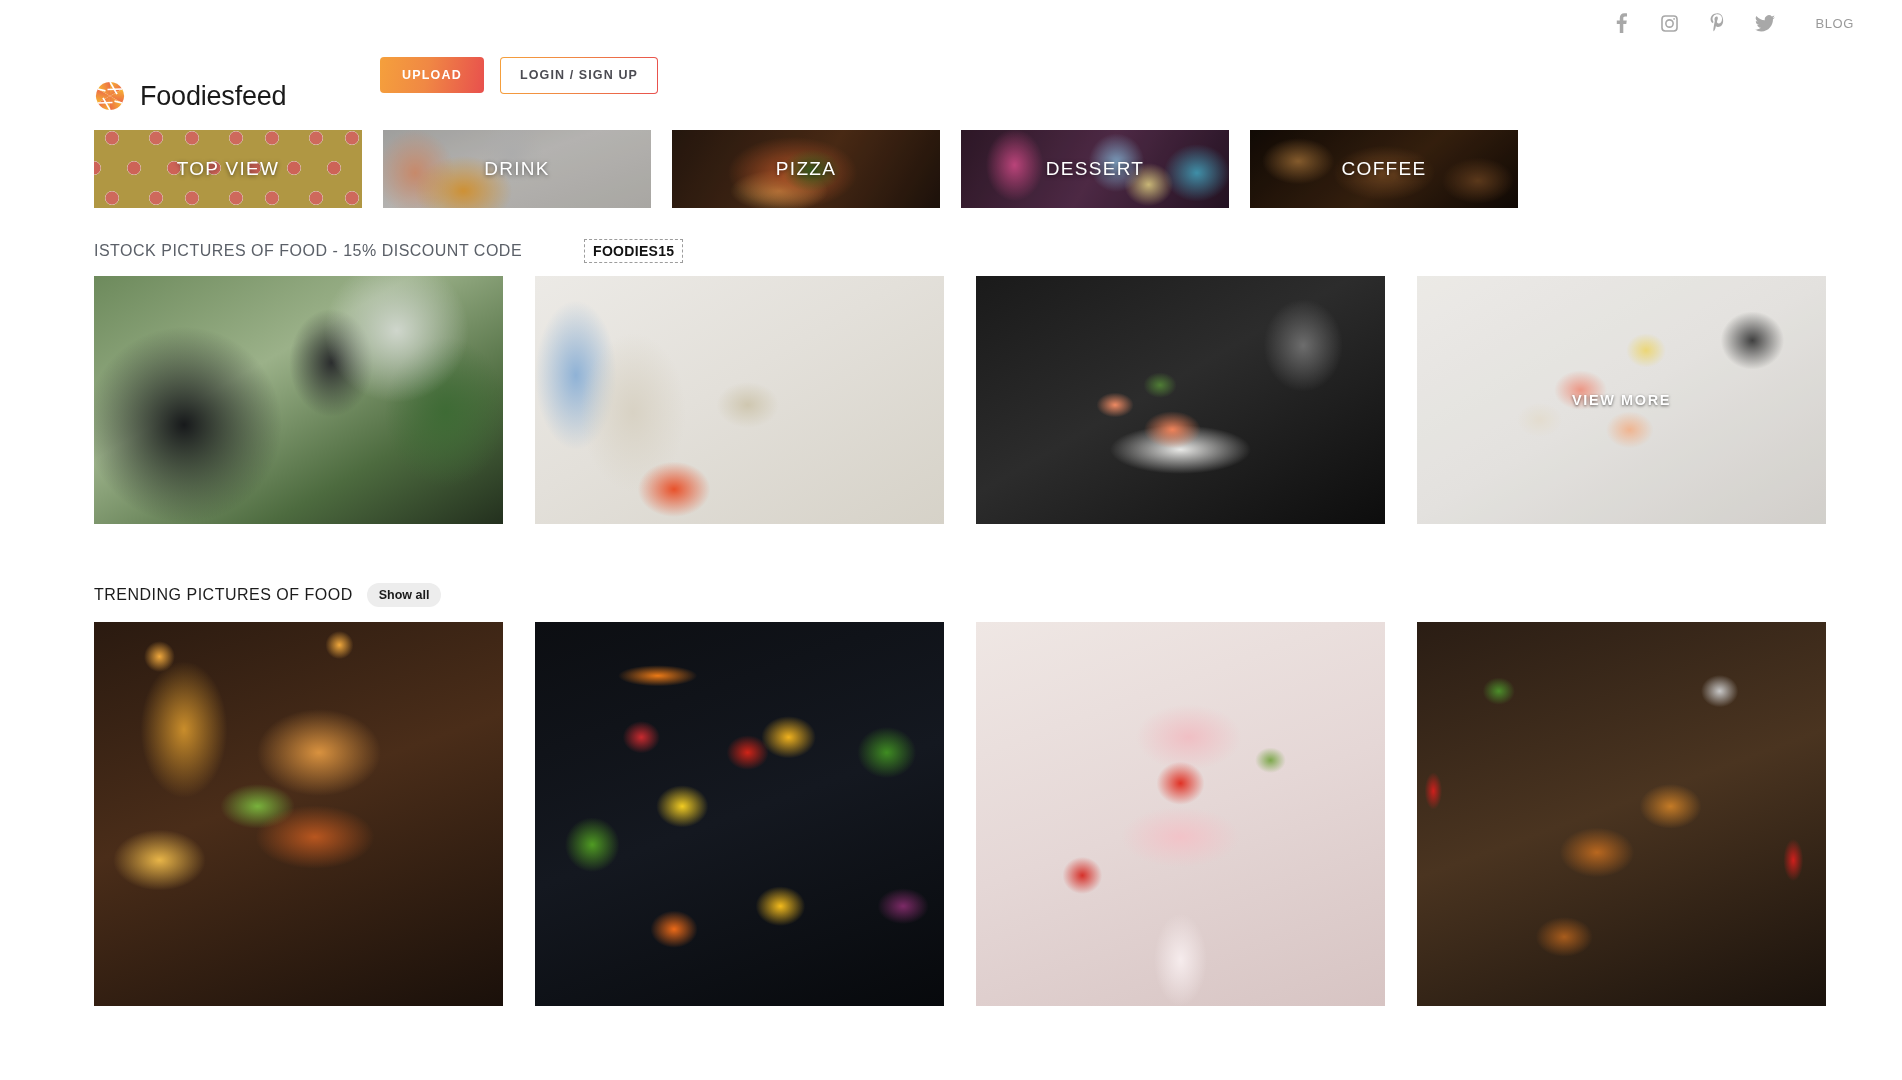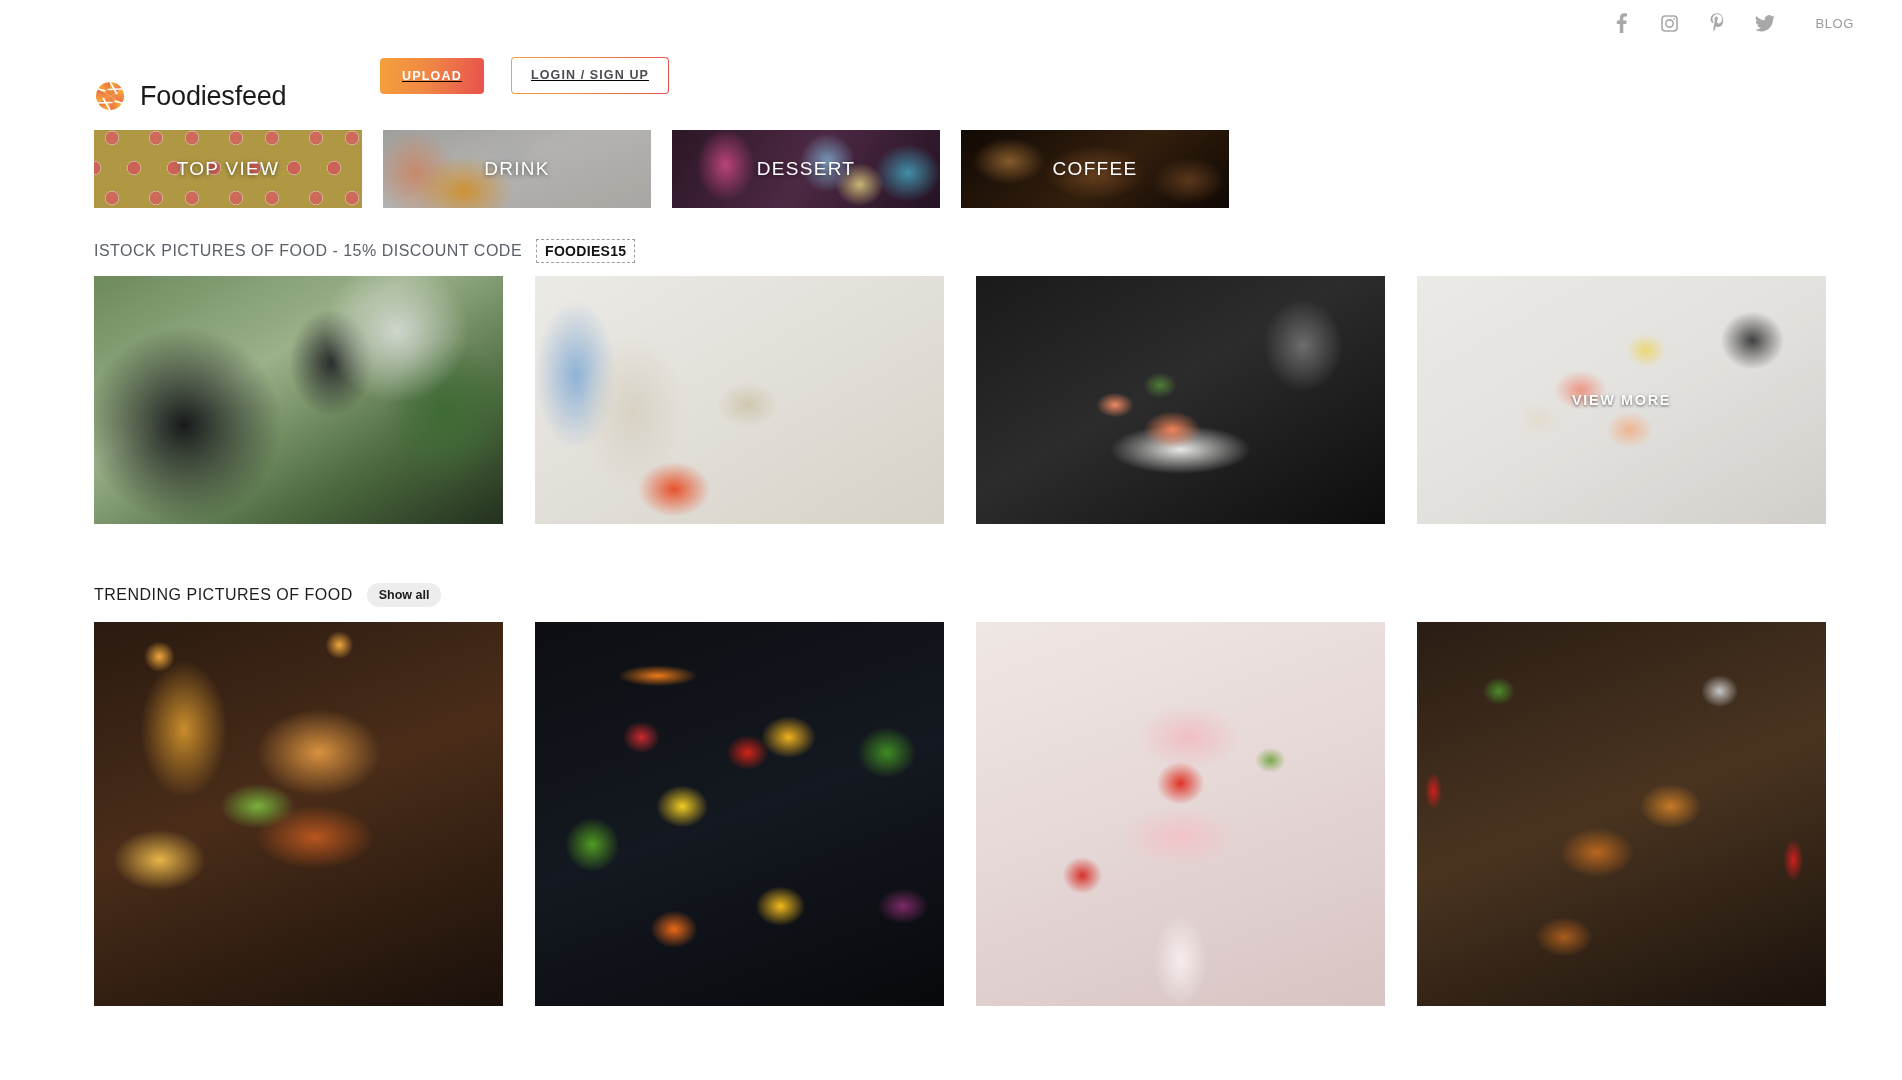--- a/index.html
+++ b/index.html
@@ -50,21 +50,21 @@
     display: flex; align-items: center; gap: 14px; padding: 0 18px;
   }
   .search-icon { width: 17px; height: 17px; flex: none; color: #ef8c2e; }
   .search-input {
     border: none; outline: none; background: transparent;
     font-family: "Liberation Sans", sans-serif;
     font-size: 15px; color: #9aa1aa; width: 100%;
   }
   .search-input::placeholder { color: #9aa1aa; }
 
-  .header-actions { display: flex; align-items: flex-end; gap: 27px; margin-left: 40px; text-decoration: underline; }
+  .header-actions { display: flex; align-items: flex-start; gap: 16px; margin-left: 40px; }
   .btn-upload {
     width: 104px; height: 36px;
     background: linear-gradient(100deg, #f5a03c 0%, #f08844 45%, #e8504d 100%);
     color: #fff; border: none; border-radius: 4px;
     font-size: 12.5px; font-weight: 700; letter-spacing: 1.2px;
     display: flex; align-items: center; justify-content: center;
     cursor: pointer; font-family: "Liberation Sans", sans-serif;
   }
   .btn-login {
     width: 158px; height: 37px; border-radius: 4px;
@@ -154,21 +154,21 @@
     height: 22px;
   }
   .section-title {
     font-size: 16px; letter-spacing: .5px; color: #5b6068; font-weight: 400;
     white-space: nowrap;
   }
   .section-title.dark { color: #1c1c1c; }
   .code-chip {
     border: 1px dashed #9d9d9d; padding: 3px 8px;
     font-size: 14px; font-weight: 700; color: #111; letter-spacing: .3px;
-    cursor: pointer; background: #fff;
+    cursor: pointer; background: #fff; margin-left: 48px;
   }
   .showall-chip {
     background: #ededed; border-radius: 13px;
     padding: 5px 12px; font-size: 12.5px; font-weight: 700; color: #1b1b1b;
     cursor: pointer; white-space: nowrap;
   }
 
   
   .grid {
     display: flex; gap: 32px;
@@ -348,20 +348,25 @@
       <div class="cat-bg bg-topview"></div>
       <div class="cat-shade"></div>
       <div class="cat-label">TOP VIEW</div>
     </div>
     <div class="cat-tile">
       <div class="cat-bg bg-drink"></div>
       <div class="cat-shade"></div>
       <div class="cat-label">DRINK</div>
     </div>
     <div class="cat-tile">
+      <div class="cat-bg bg-pizza"></div>
+      <div class="cat-shade"></div>
+      <div class="cat-label">PIZZA</div>
+    </div>
+    <div class="cat-tile">
       <div class="cat-bg bg-dessert"></div>
       <div class="cat-shade"></div>
       <div class="cat-label">DESSERT</div>
     </div>
     <div class="cat-tile">
       <div class="cat-bg bg-coffee"></div>
       <div class="cat-shade"></div>
       <div class="cat-label">COFFEE</div>
     </div>
   </div>

